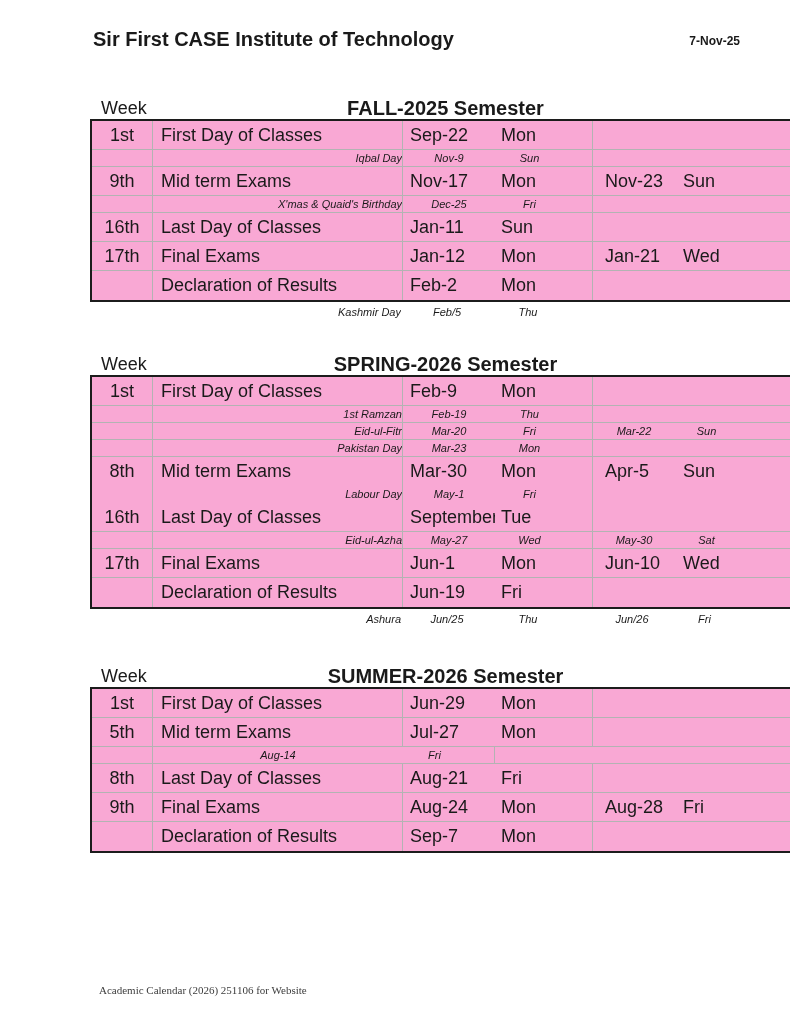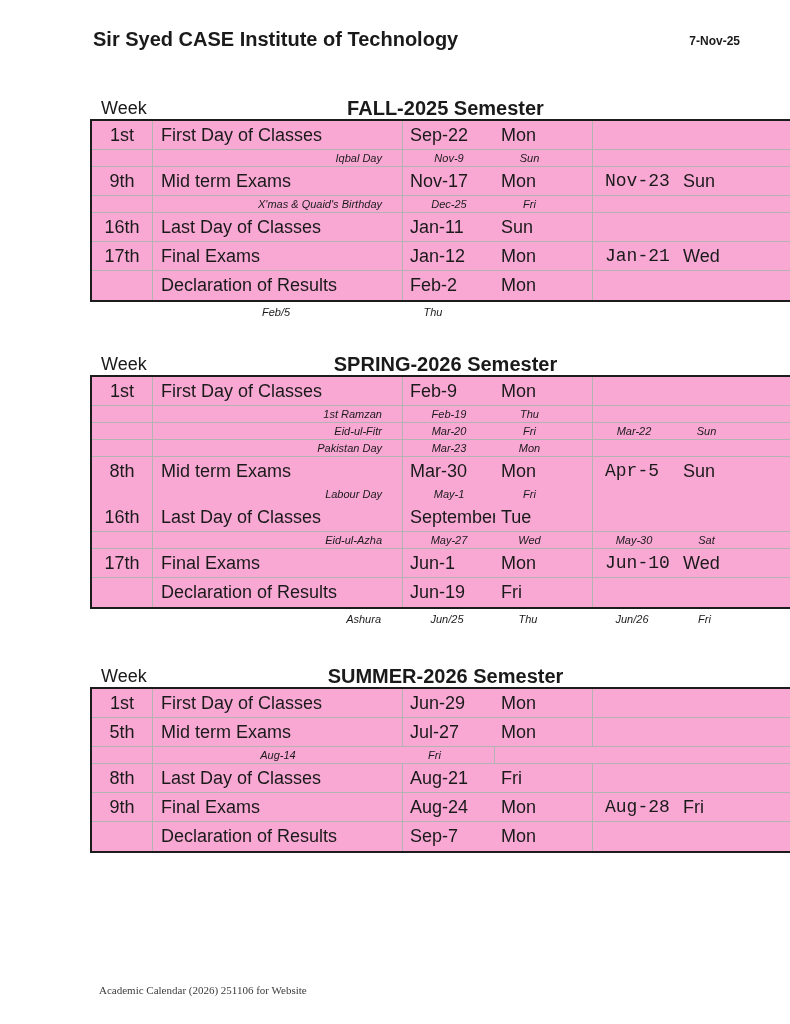--- a/index.html
+++ b/index.html
@@ -34,41 +34,41 @@
   .row > div{box-sizing:border-box;overflow:hidden;white-space:nowrap;}
   .c-week,.c-label,.c-day{border-right:1px solid #b3b3b3;}
 
   .event{height:29px;font-size:18px;line-height:28px;}
   .holiday{height:17px;font-size:11px;font-style:italic;line-height:16px;}
 
   .event .c-week{text-align:center;}
   .event .c-label{padding-left:8px;}
   .event .c-date{padding-left:7px;}
   .event .c-day{padding-left:6px;}
-  .event .c-rdate{padding-left:12px;font-family:Liberation Mono, monospace;}
+  .event .c-rdate{padding-left:12px;}
   .event .c-rday{padding-left:8px;}
 
-  .holiday .c-label{text-align:right;padding-right:20px;}
+  .holiday .c-label{text-align:right;padding-right:0;}
   .holiday .c-date{text-align:center;}
   .holiday .c-day{text-align:center;padding-right:28px;}
   .holiday .c-rdate{text-align:center;}
   .holiday .c-rday{text-align:center;}
 
   .after-table{margin-top:2px;}
   .after-table .row{border:none;}
   .after-table .row > div{border:none;}
   .after-table .holiday{height:18px;line-height:17px;}
 
   .page-footer{position:absolute;left:99px;top:984px;font-size:11px;color:#3c3c3c;font-family:Liberation Serif, serif;}
 </style>
 </head>
 <body>
 
 <div class="page-header">
-  <h1 class="page-title">Sir Syed CASE Institute of Technology</h1>
+  <h1 class="page-title">Sir First CASE Institute of Technology</h1>
   <span class="page-date">7-Nov-25</span>
 </div>
 
 <main id="sections">
     <section class="section s0">
       <div class="sec-head">
         <span class="week-label">Week</span>
         <span class="sem-title">FALL-2025 Semester</span>
       </div>
       <div class="cal-table">
@@ -125,20 +125,21 @@
           <div class="c-label">Declaration of Results</div>
           <div class="c-date">Feb-2</div>
           <div class="c-day">Mon</div>
           <div class="c-rdate"></div>
           <div class="c-rday"></div>
         </div>
       </div>
       <div class="after-table">
         <div class="row holiday">
           <div class="c-week"></div>
+          <div class="c-label">Kashmir Day</div>
           <div class="c-date">Feb/5</div>
           <div class="c-day">Thu</div>
           <div class="c-rdate"></div>
           <div class="c-rday"></div>
         </div>
       </div>
     </section>
     <section class="section s1">
       <div class="sec-head">
         <span class="week-label">Week</span>

